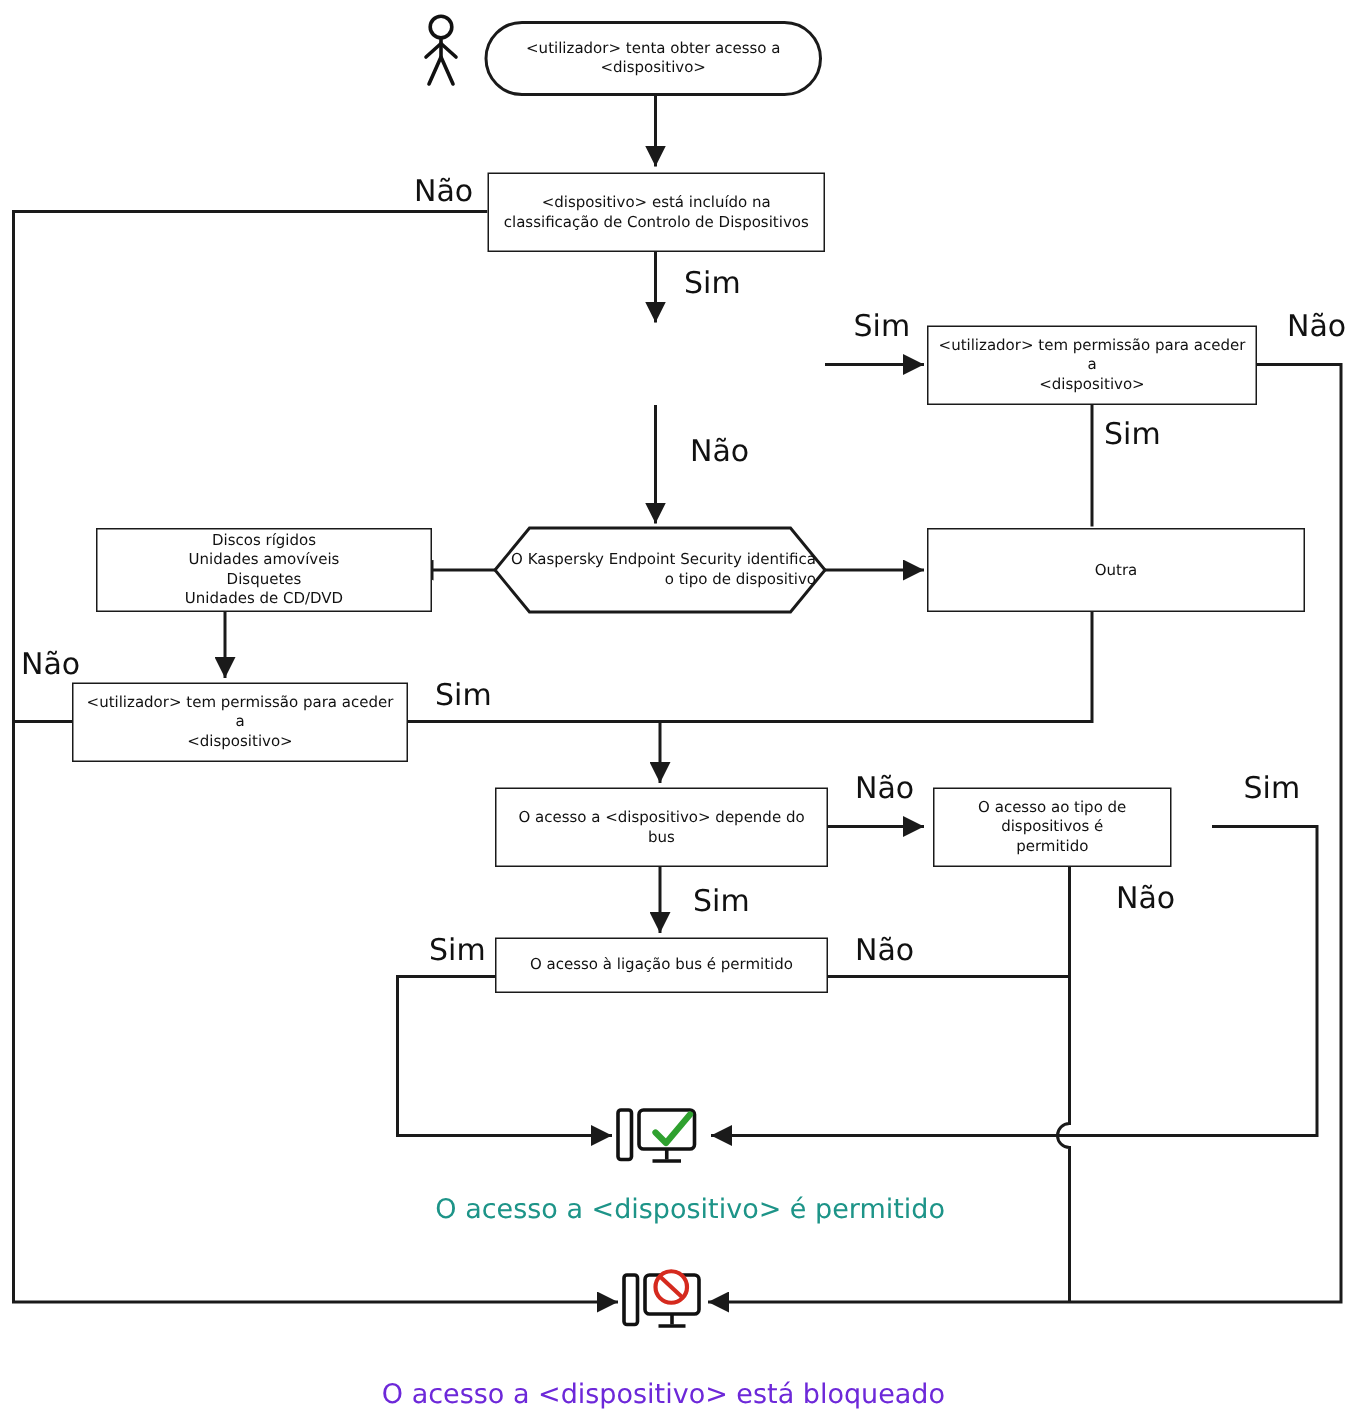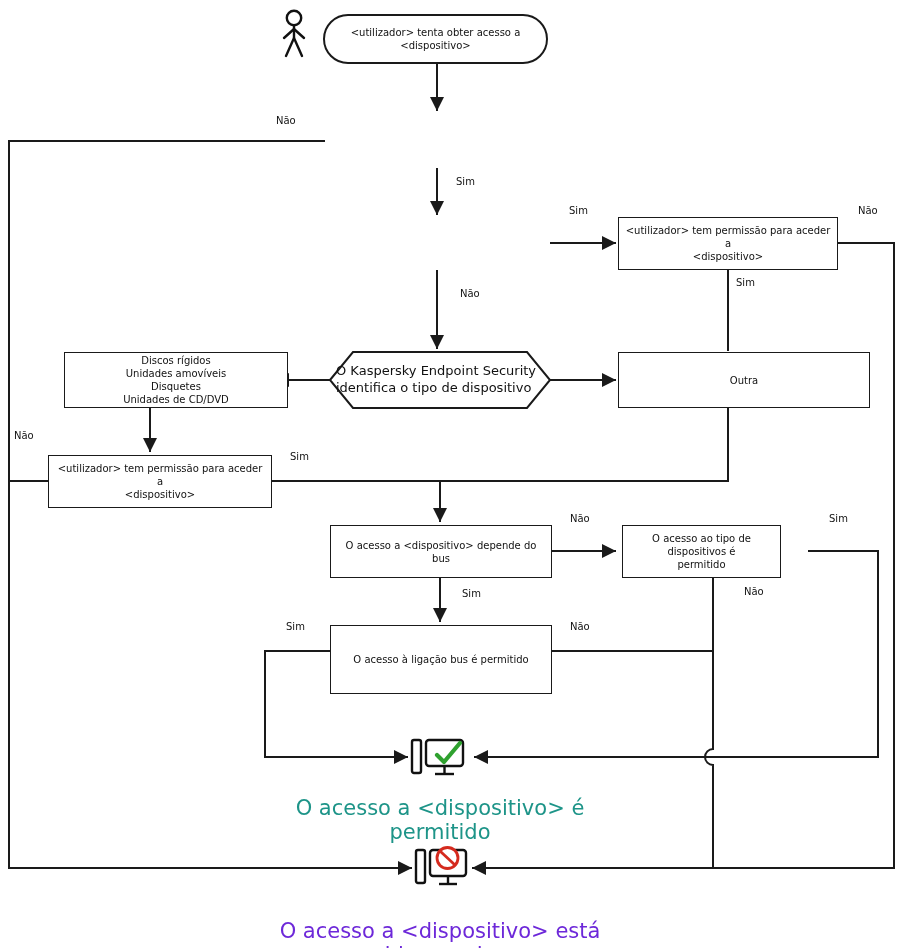--- a/index.html
+++ b/index.html
@@ -6,23 +6,23 @@
   .canvas{position:relative;width:905px;height:948px;background:#fff;overflow:hidden;
           font-family:"DejaVu Sans","Liberation Sans",sans-serif;color:#111}
   .wires{position:absolute;left:0;top:0}
   .wires path.line{stroke:#1a1a1a;stroke-width:2;fill:none}
   .wires polygon.hex{fill:#fff;stroke:#1a1a1a;stroke-width:2}
   .node{position:absolute;box-sizing:border-box;border:1.6px solid #1a1a1a;background:#fff;
         display:flex;align-items:center;justify-content:center;text-align:center;
         font-size:10px;line-height:1.3;padding:2px 5px;white-space:pre-line}
   .stadium{border-radius:26px;border-width:2px}
   .hex-text{position:absolute;border:none;background:transparent;display:flex;align-items:center;
-            justify-content:center;text-align:left;font-size:13px;line-height:1.3;white-space:pre-line}
-  .elabel{position:absolute;font-size:10px;white-space:nowrap}
-  .result{position:absolute;width:380px;text-align:center;font-size:21px}
+            justify-content:center;text-align:right;font-size:10px;line-height:1.3;white-space:pre-line}
+  .elabel{position:absolute;font-size:20px;white-space:nowrap}
+  .result{position:absolute;width:380px;text-align:right;font-size:18px}
   .result.allowed{color:#1d9488}
   .result.blocked{color:#6d28d9}
   .icon{position:absolute}
 </style>
 </head>
 <body>
 
 <div class="canvas">
 
   <svg class="wires" width="905" height="948">
@@ -58,20 +58,21 @@
       <circle cx="18" cy="10" r="7.2"></circle>
       <path d="M18,17.5 L18,30"></path>
       <path d="M18,21 L8,30 M18,21 L28,30"></path>
       <path d="M18,30 L10,48 M18,30 L26,48"></path>
     </g>
   </svg>
 
   <div class="node stadium" style="left:323px;top:14px;width:225px;height:50px">&lt;utilizador&gt; tenta obter acesso a
 &lt;dispositivo&gt;</div>
 
+  <div class="node" style="left:325px;top:115px;width:225px;height:53px">&lt;dispositivo&gt; está incluído na classificação de Controlo de Dispositivos</div>
 
 
   <div class="node" style="left:618px;top:217px;width:220px;height:53px">&lt;utilizador&gt; tem permissão para aceder a
 &lt;dispositivo&gt;</div>
 
   <div class="hex-text" style="left:336px;top:356px;width:208px;height:48px">O Kaspersky Endpoint Security identifica o tipo de dispositivo</div>
 
   <div class="node" style="left:64px;top:352px;width:224px;height:56px">Discos rígidos
 Unidades amovíveis
 Disquetes
@@ -80,21 +81,21 @@
   <div class="node" style="left:618px;top:352px;width:252px;height:56px">Outra</div>
 
   <div class="node" style="left:48px;top:455px;width:224px;height:53px">&lt;utilizador&gt; tem permissão para aceder a
 &lt;dispositivo&gt;</div>
 
   <div class="node" style="left:330px;top:525px;width:222px;height:53px">O acesso a &lt;dispositivo&gt; depende do bus</div>
 
   <div class="node" style="left:622px;top:525px;width:159px;height:53px">O acesso ao tipo de dispositivos é
 permitido</div>
 
-  <div class="node" style="left:330px;top:625px;width:222px;height:69px">O acesso à ligação bus é permitido</div>
+  <div class="node" style="left:330px;top:625px;width:222px;height:37px">O acesso à ligação bus é permitido</div>
 
   <span class="elabel" style="left:276px;top:115px">Não</span>
   <span class="elabel" style="left:456px;top:176px">Sim</span>
   <span class="elabel" style="left:569px;top:205px">Sim</span>
   <span class="elabel" style="left:858px;top:205px">Não</span>
   <span class="elabel" style="left:736px;top:277px">Sim</span>
   <span class="elabel" style="left:460px;top:288px">Não</span>
   <span class="elabel" style="left:14px;top:430px">Não</span>
   <span class="elabel" style="left:290px;top:451px">Sim</span>
   <span class="elabel" style="left:570px;top:513px">Não</span>

